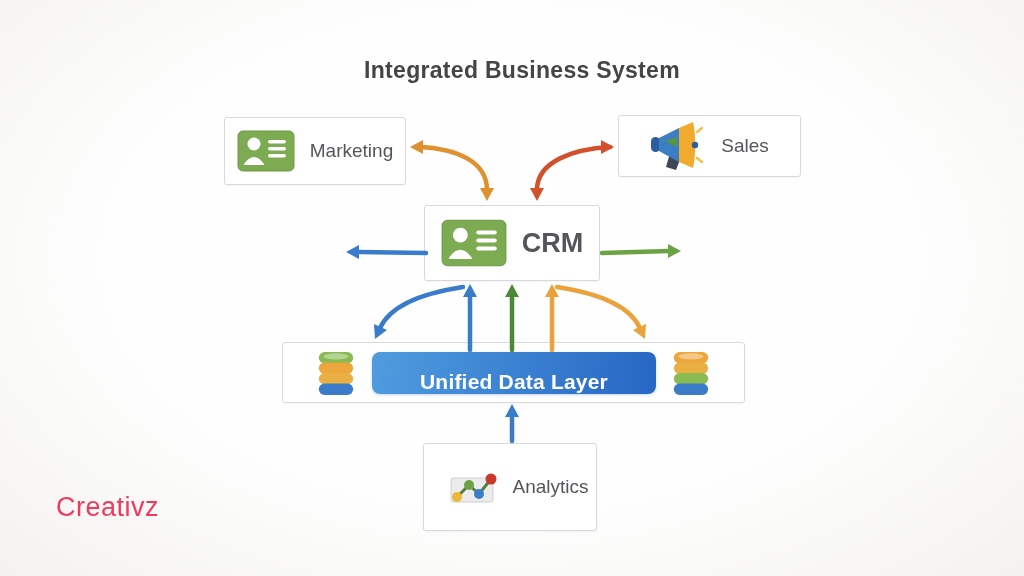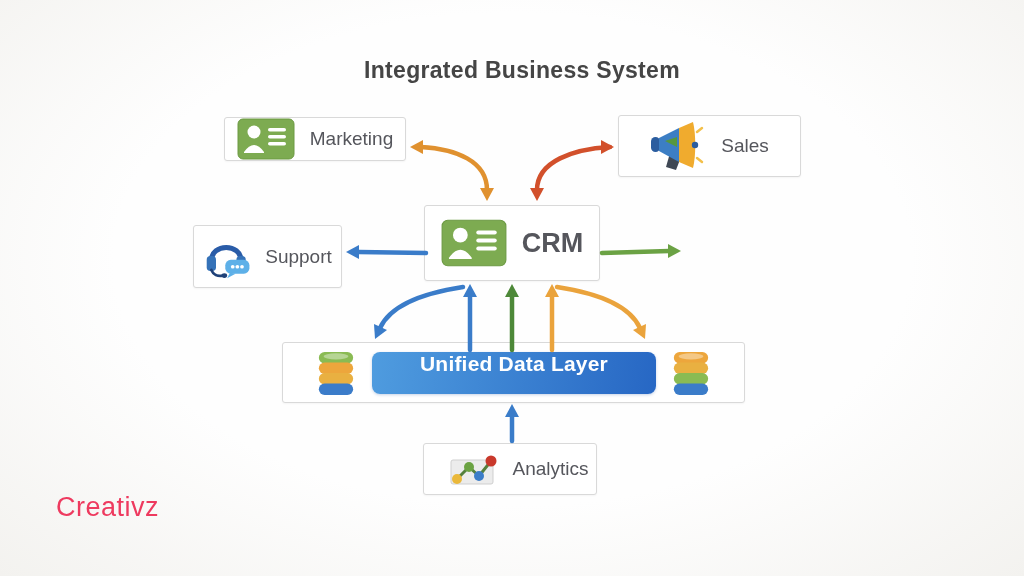--- a/index.html
+++ b/index.html
@@ -13,35 +13,35 @@
     position:absolute;top:57px;left:0;right:0;text-align:center;
     transform:translateX(10px);
     font-size:23px;font-weight:bold;color:#454545;letter-spacing:.3px;margin:0;
   }
   .node{
     position:absolute;background:#ffffff;border:1px solid #d9d9d9;border-radius:3px;
     display:flex;align-items:center;justify-content:center;gap:15px;
     box-shadow:0 1px 2px rgba(0,0,0,.04);z-index:1;box-sizing:border-box;
   }
   .node .label{color:#55565c;font-size:19px;white-space:nowrap;}
-  .node-marketing{left:224px;top:117px;width:182px;height:44px;}
+  .node-marketing{left:224px;top:117px;width:182px;height:68px;}
   .node-sales{left:618px;top:115px;width:183px;height:62px;}
   .node-crm{left:424px;top:205px;width:176px;height:76px;font-weight:bold;}
   .node-crm .label{font-size:27px;}
   .node-support{left:193px;top:225px;width:149px;height:63px;gap:10px;}
   .node-finance{left:685px;top:224px;width:175px;height:63px;}
-  .node-analytics{left:423px;top:443px;width:174px;height:52px;gap:12px;padding-left:13px;}
+  .node-analytics{left:423px;top:443px;width:174px;height:88px;gap:12px;padding-left:13px;}
   .node-datalayer{left:282px;top:342px;width:463px;height:61px;display:block;}
   .db-icon{position:absolute;top:7px;}
   .db-left{left:33px;}
   .db-right{left:388px;}
   .banner{
     position:absolute;left:89px;top:9px;width:284px;height:42px;border-radius:8px;
     background:linear-gradient(98deg,var(--banner-start),var(--banner-end));
-    display:flex;align-items:flex-start;justify-content:center;
+    display:flex;align-items:flex-end;justify-content:center;
     box-shadow:0 1px 3px rgba(30,80,160,.25);
   }
   .banner .label{color:#ffffff;font-size:21px;font-weight:bold;letter-spacing:.2px;}
   .arrows{position:absolute;left:0;top:0;z-index:5;pointer-events:none;}
   .stroke-orange{stroke:var(--arrow-orange);} .fill-orange{fill:var(--arrow-orange);}
   .stroke-amber{stroke:var(--arrow-amber);}   .fill-amber{fill:var(--arrow-amber);}
   .stroke-red{stroke:var(--arrow-red);}       .fill-red{fill:var(--arrow-red);}
   .stroke-blue{stroke:var(--arrow-blue);}     .fill-blue{fill:var(--arrow-blue);}
   .stroke-green{stroke:var(--arrow-green);}   .fill-green{fill:var(--arrow-green);}
   .stroke-greend{stroke:var(--arrow-green-dark);} .fill-greend{fill:var(--arrow-green-dark);}
@@ -144,35 +144,20 @@
       <rect class="card-bg" x="1" y="1" width="56" height="40" rx="5"></rect>
       <circle cx="17" cy="14" r="6.5" fill="#ffffff"></circle>
       <path d="M7 34 Q17 20 27 34 L27 35 L7 35 Z" fill="#ffffff"></path>
       <rect x="31" y="10" width="18" height="3.6" rx="1.8" fill="#ffffff"></rect>
       <rect x="31" y="17" width="18" height="3.6" rx="1.8" fill="#ffffff"></rect>
       <rect x="31" y="24" width="18" height="3.6" rx="1.8" fill="#ffffff"></rect>
     </svg>
     <span class="label">CRM</span>
   </div>
 
-  <div class="node node-support">
-    <svg width="52" height="44" viewBox="0 0 56 46">
-      <path d="M9 27 C9 8 41 8 41 27" fill="none" stroke="#2a5ca8" stroke-width="5.5" stroke-linecap="round"></path>
-      <rect x="4" y="22" width="10" height="16" rx="4" fill="#3572b8"></rect>
-      <rect x="36" y="22" width="10" height="16" rx="4" fill="#3572b8"></rect>
-      <path d="M9 37 C11 42 16 44 21 43" fill="none" stroke="#1f4178" stroke-width="3" stroke-linecap="round"></path>
-      <ellipse cx="23" cy="43" rx="3" ry="2.5" fill="#1f4178"></ellipse>
-      <rect x="24" y="26" width="26" height="15" rx="6" fill="#5db0e8"></rect>
-      <path d="M29 40 L26 46 L35 41 Z" fill="#5db0e8"></path>
-      <circle cx="32" cy="33.5" r="2" fill="#ffffff"></circle>
-      <circle cx="37" cy="33.5" r="2" fill="#ffffff"></circle>
-      <circle cx="42" cy="33.5" r="2" fill="#ffffff"></circle>
-    </svg>
-    <span class="label">Support</span>
-  </div>
 
 
   <div class="node node-datalayer">
     <svg class="db-icon db-left" width="40" height="47" viewBox="0 0 42 49">
       <rect x="3" y="2" width="36" height="12" rx="6" fill="#8abb53"></rect>
       <ellipse cx="21" cy="6.5" rx="13" ry="3.2" fill="rgba(255,255,255,0.38)"></ellipse>
       <rect x="3" y="13" width="36" height="12" rx="6" fill="#eda63c"></rect>
       <rect x="3" y="24" width="36" height="12" rx="6" fill="#e9b041"></rect>
       <rect x="3" y="35" width="36" height="12" rx="6" fill="#3b7cc9"></rect>
     </svg>

